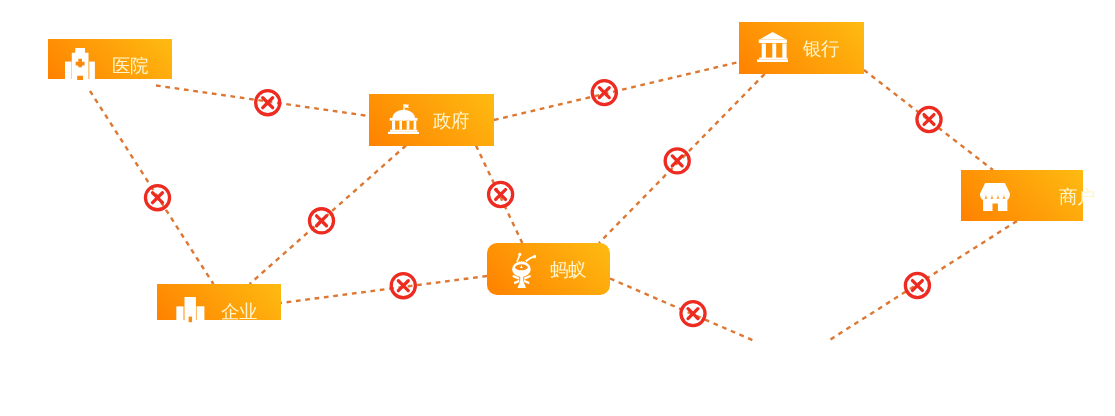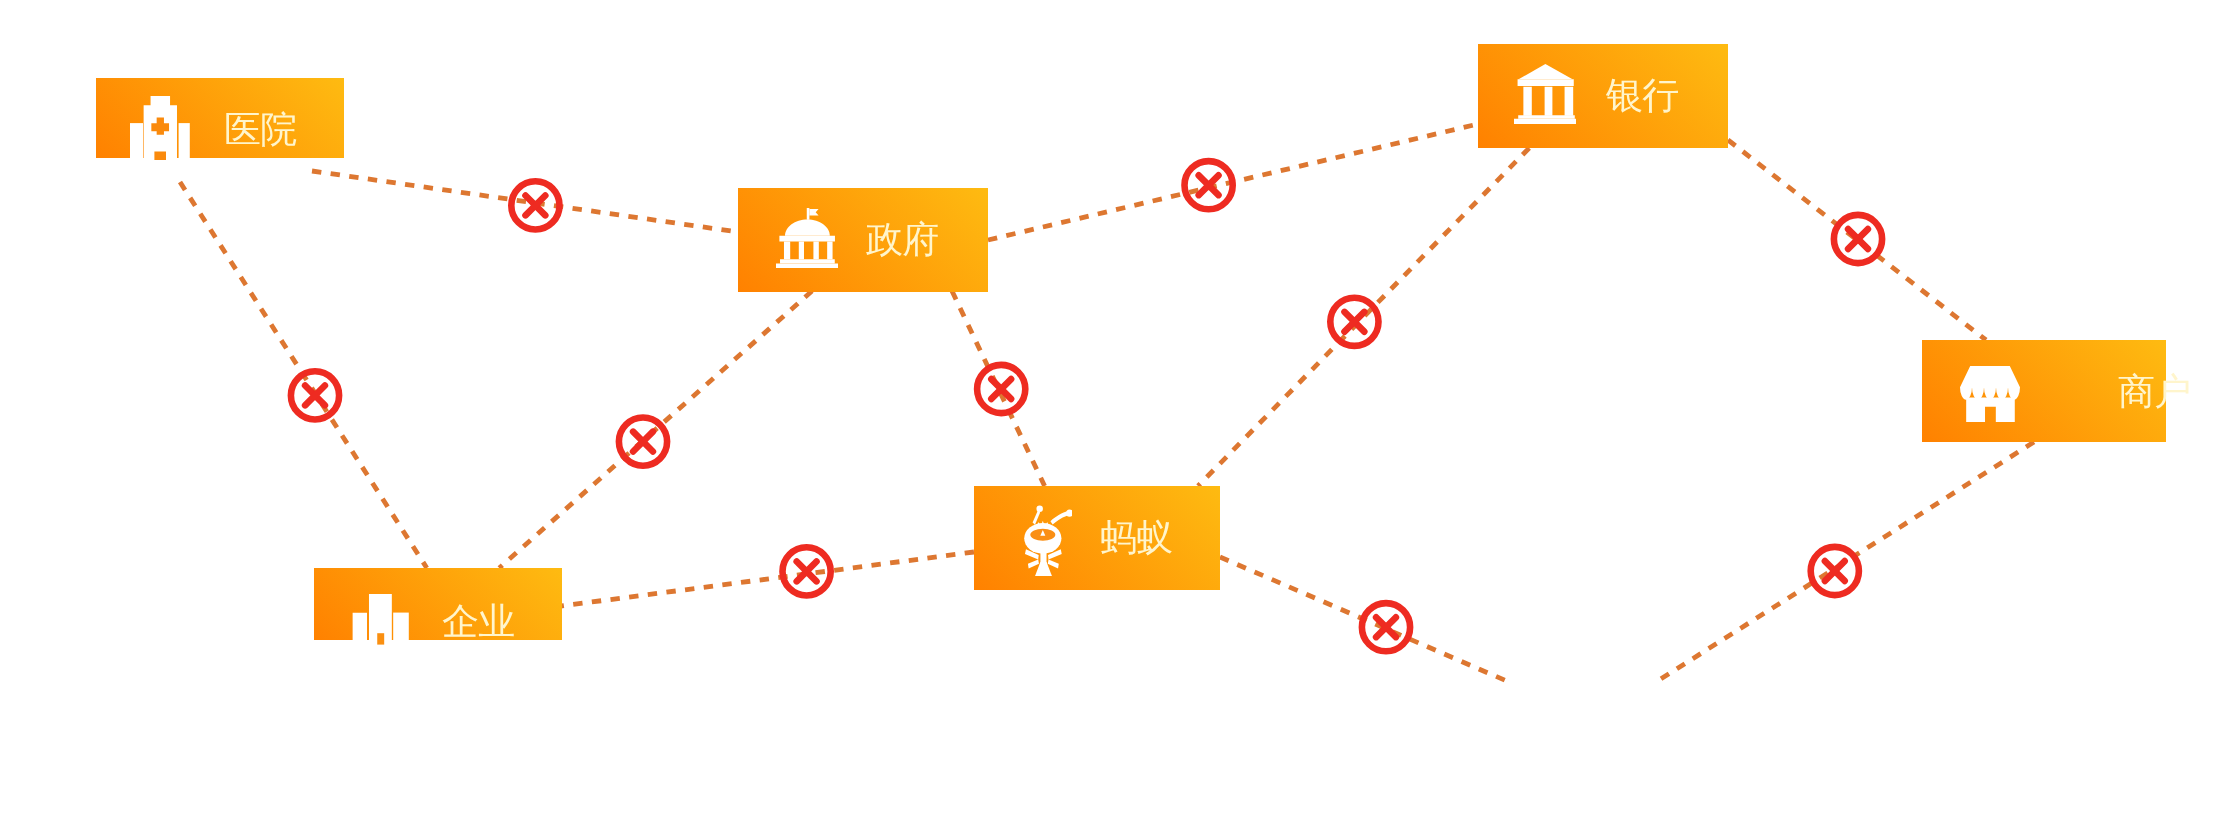--- a/index.html
+++ b/index.html
@@ -136,21 +136,21 @@
   <div class="node" style="left:961px; top:170px; width:122px; height:51px;">
     <span class="node-icon" style="left:18.7px; top:13.3px; width:30px; height:28.1px;">
         <svg viewBox="0 0 100 100" preserveAspectRatio="none">
           <path d="M17 0h66l17 38a10 22 0 0 1 -20 0a10 22 0 0 1 -20 0a10 22 0 0 1 -20 0a10 22 0 0 1 -20 0a10 22 0 0 1 -20 0z" fill="#fff"></path>
           <path d="M10.3 56.2h81V100H59.7V72.6H41.7V100H10.3z" fill="#fff"></path>
         </svg>
       </span>
     <span class="node-label" style="left:63px; top:18px;margin-left:35px;">商户</span>
   </div>
 
-  <div class="node" style="left:487px; top:243px; width:123px; height:52px;">
+  <div class="node" style="left:487px; top:243px; width:123px; height:52px;border-radius:10px;">
     <span class="node-icon" style="left:24.5px; top:9px; width:24.5px; height:36.5px;">
         <svg viewBox="0 0 100 100" preserveAspectRatio="none">
           <g fill="#fff">
             <path d="M30 70 4 62 2 68.5 29 76zM29 76 8 82l1.5 6.5 21-6.5zM49 70 75 62l2 6.5-27 7.5zM50 76 71 82l-1.5 6.5-21-6.5z"></path>
             <ellipse cx="38.4" cy="47" rx="38" ry="21"></ellipse>
             <path d="M25 31.5 29.5 24.5l4.5 7 4.4-8.5 4.4 8.5 4.5-7 4.5 7z"></path>
             <path d="M17.5 25.5 28.5 8.5l4.4 3-10.5 16.8z"></path>
             <ellipse cx="32" cy="6.6" rx="6.6" ry="4.4"></ellipse>
             <path d="M54 23.5C64.5 17 79 11.5 89 10l1.1 5.7C81.5 17 68.5 22 58.5 28.2z"></path>
             <ellipse cx="93" cy="12.5" rx="7" ry="4.8"></ellipse>

